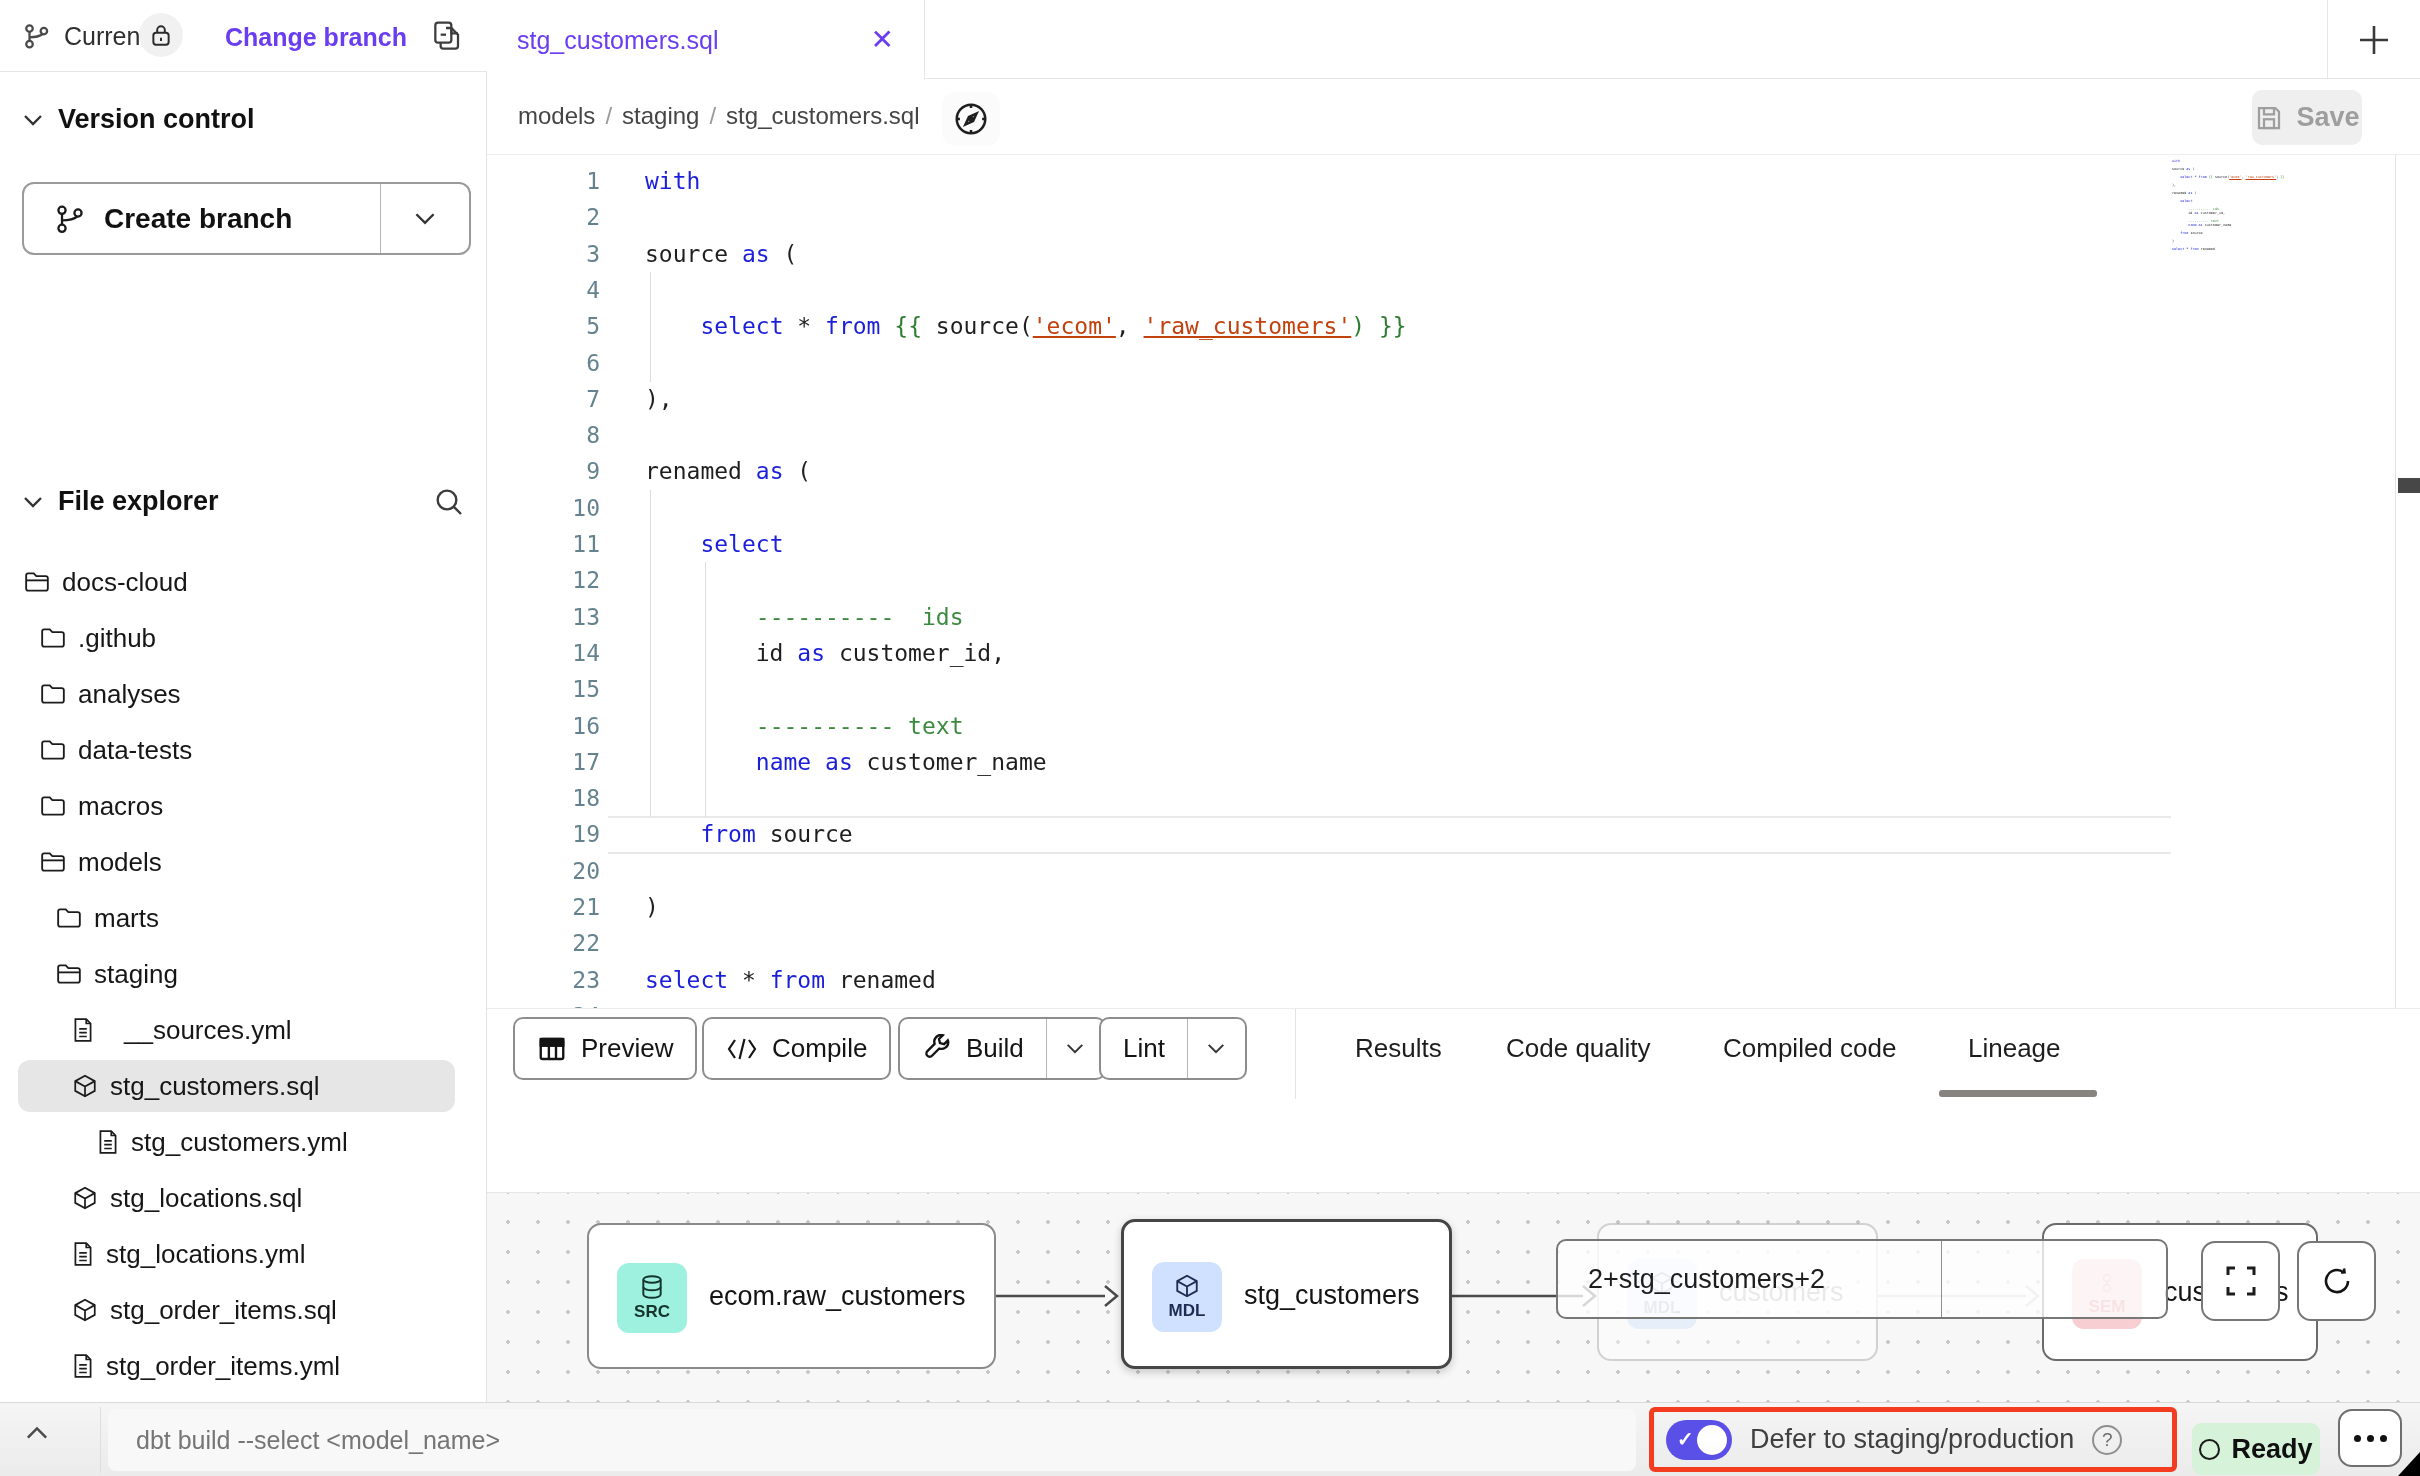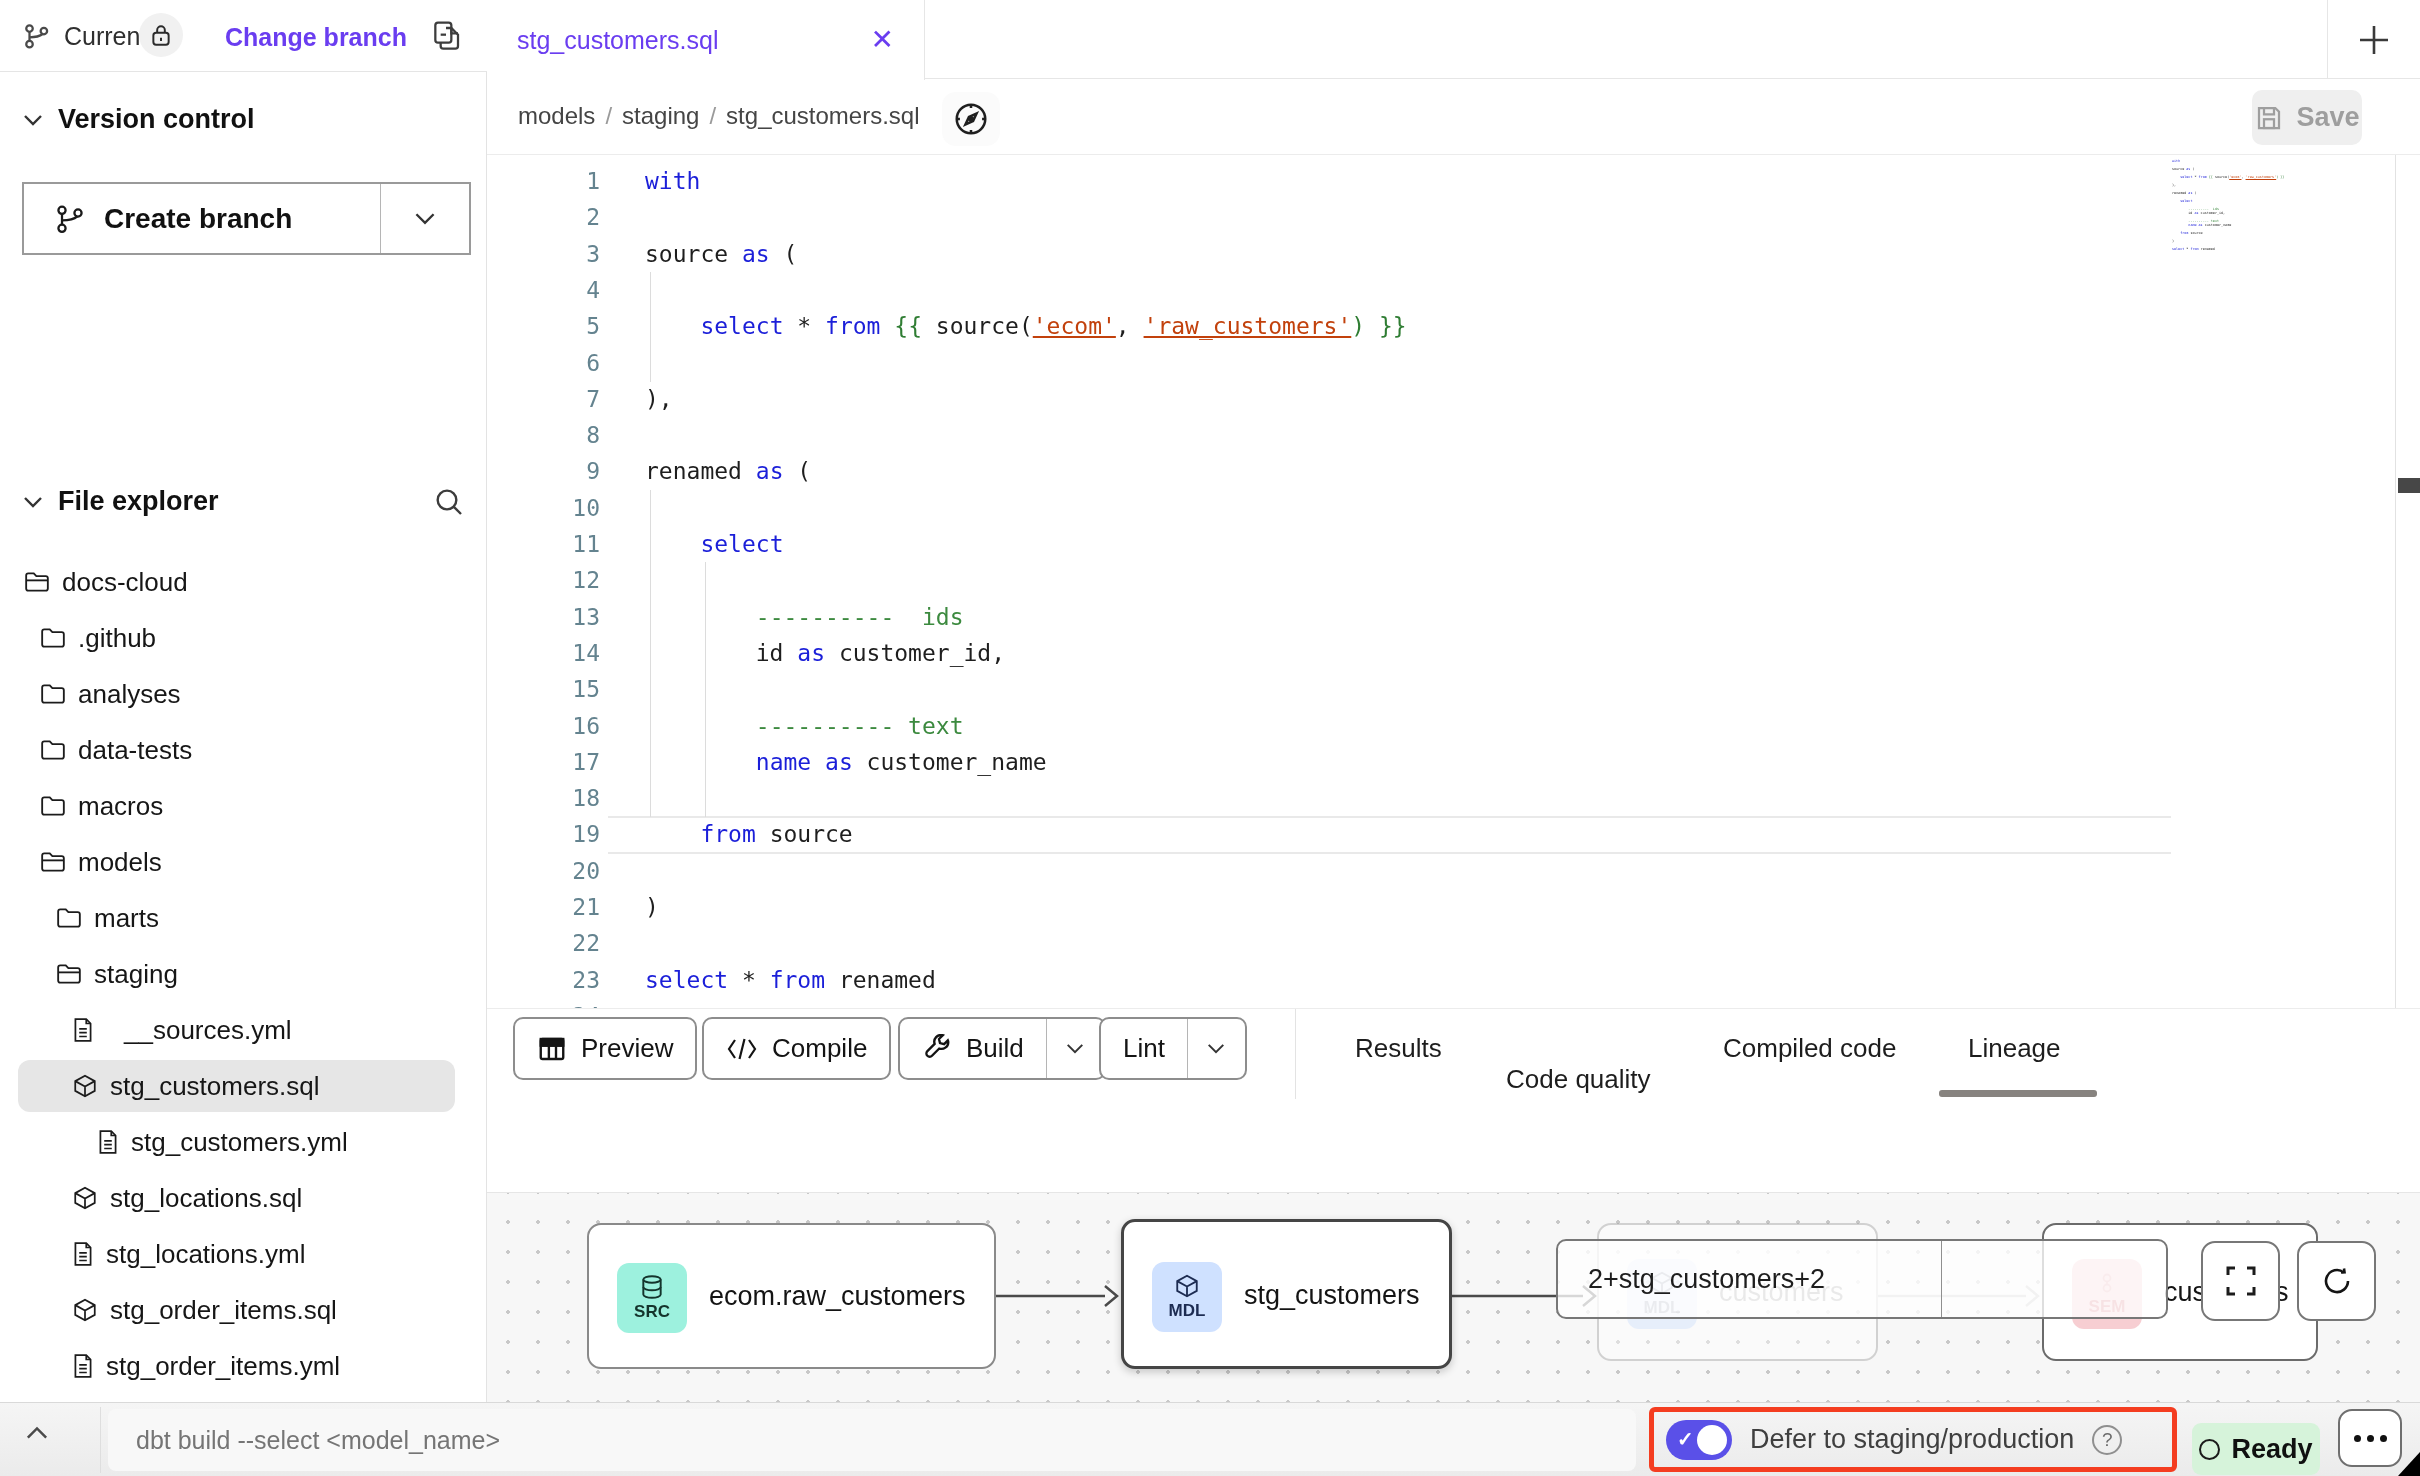--- a/index.html
+++ b/index.html
@@ -15,21 +15,21 @@
   #sb-header { left:0; top:0; width:487px; height:72px; border-bottom:1px solid #e5e5e5; background:#fff; }
   .icon-svg { display:inline-block; vertical-align:middle; }
   #branch-current { left:22px; top:20px; display:flex; align-items:center; gap:12px; }
   #branch-current .lbl { font-size:25px; color:#2f2f2f; }
   #lock-badge { left:139px; top:13px; width:44px; height:44px; border-radius:50%; background:#f1f1f1; display:flex; align-items:center; justify-content:center; }
   #change-branch { left:225px; top:23px; font-size:25px; font-weight:600; color:#6a3df0; cursor:pointer; }
   #copy-btn { left:430px; top:18px; }
 
   #vc-header { left:22px; top:104px; display:flex; align-items:center; gap:14px; }
   .section-title { font-size:27px; font-weight:700; color:#111; }
-  #create-branch { left:22px; top:182px; width:449px; height:73px; background:#fff; border:2px solid #9a9a9a; border-radius:0; display:flex; }
+  #create-branch { left:22px; top:182px; width:449px; height:73px; background:#fff; border:2px solid #9a9a9a; border-radius:12px; display:flex; }
   #create-branch .main { flex:1; display:flex; align-items:center; gap:18px; padding-left:30px; border-right:1px solid #b5b5b5; }
   #create-branch .main .lbl { font-size:28px; font-weight:600; color:#111; }
   #create-branch .dd { width:88px; display:flex; align-items:center; justify-content:center; }
 
   #fe-header { left:22px; top:486px; width:443px; display:flex; align-items:center; gap:14px; }
   #fe-search { position:absolute; right:0; top:0; }
   #file-tree { left:0; top:554px; width:487px; }
   .tree-item { position:relative; height:56px; display:flex; align-items:center; cursor:pointer; }
   .tree-item .hl { position:absolute; left:18px; right:32px; top:2px; bottom:2px; border-radius:12px; background:transparent; }
   .tree-item.selected .hl { background:#e6e6e6; }
@@ -483,21 +483,21 @@
         </div>
       <div class="dd">
         <svg width="20" height="13" viewBox="0 0 22 14" fill="none" stroke="#333" stroke-width="2.2">
             <polyline points="3,3 11,11 19,3"></polyline>
           </svg>
       </div>
     </div>
     <div id="act-divider" class="abs"></div>
     <div id="result-tabs">
         <div class="rtab" style="left: 868px;">Results</div>
-        <div class="rtab" style="left: 1019px; margin-top: 31px;">Code quality</div>
+        <div class="rtab" style="left: 1019px;">Code quality</div>
         <div class="rtab" style="left: 1236px;">Compiled code</div>
         <div class="rtab" style="left: 1481px; font-weight: 500;">Lineage</div>
       </div>
     <div id="tab-underline" class="abs"></div>
   </div>
 
 
   <div id="canvas" class="abs">
     <svg id="edges" class="abs" width="1933" height="210">
       <g stroke="#4a4a4a" stroke-width="2.5" fill="none">

